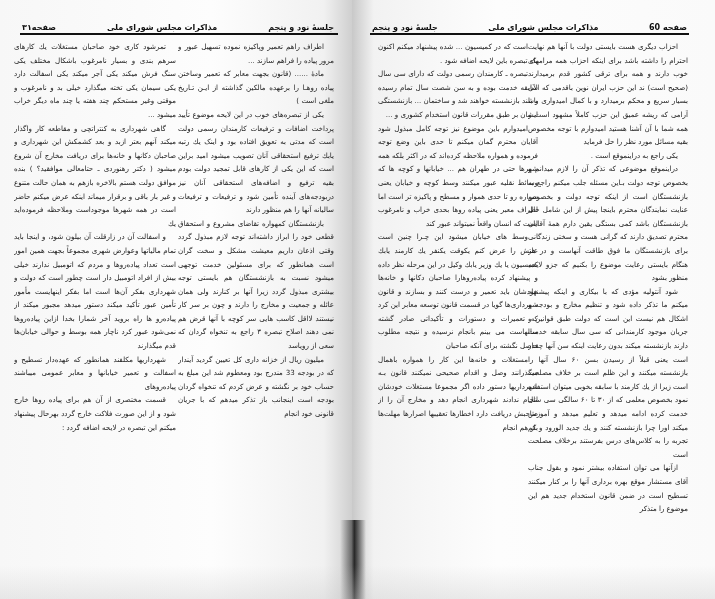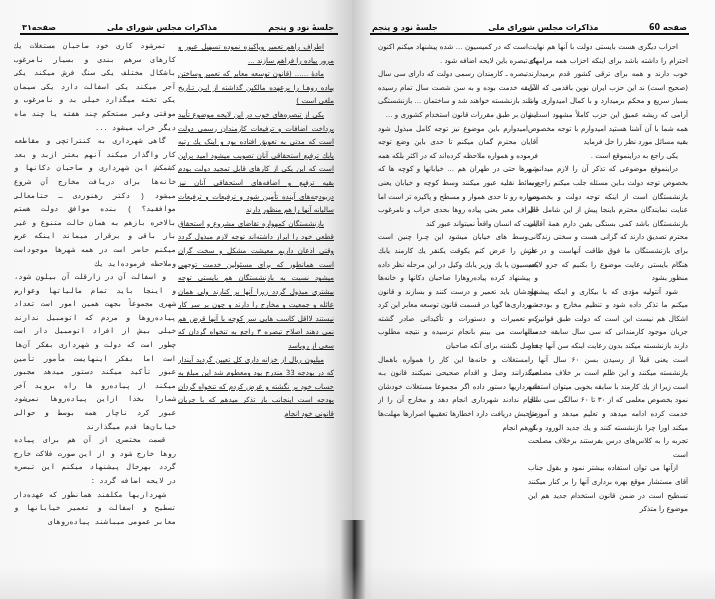--- a/index.html
+++ b/index.html
@@ -45,59 +45,59 @@
   .page-left .head-rule  { left: 20px; right: 14px; }
   .page-right .head-rule { left: 18px; right: 26px; }
 
   .col {
     position: absolute; top: 40px; bottom: 40px;
     font-size: 7.1px; line-height: 13.6px;
     text-align: justify; text-align-last: right;
     color: #222;
     overflow: hidden;
   }
-  .page-left .col-a  { right: 190px; width: 150px; font-family: Liberation Mono, monospace; } 
+  .page-left .col-a  { right: 190px; width: 150px; } 
   .page-left .col-b  { right: 16px;  width: 160px; } 
   .page-right .col-a { right: 184px; width: 160px; } 
   .page-right .col-b { right: 30px;  width: 150px; } 
 
   .page-left .col-a  { right: auto; left: 14px; width: 162px; }
-  .page-left .col-b  { right: 18px; width: 156px; text-decoration: underline; }
+  .page-left .col-b  { right: 18px; width: 156px; }
   .page-right .col-a { right: auto; left: 26px; width: 160px; }
   .page-right .col-b { right: 27px; width: 160px; }
 
   .para { margin: 0; text-indent: 10px; }
 </style>
 </head>
 <body>
 
 <div class="spread">
 
   <div class="page page-left">
     <div class="running-head">
       <span>جلسهٔ نود و پنجم</span>
       <span>مذاکرات مجلس شورای ملی</span>
       <span>صفحه۳۱</span>
     </div>
     <div class="head-rule"></div>
 
     <div class="col col-b">
       <p class="para">اطراف راهم تعمیر وپاکیزه نموده تسهیل عبور و مرور پیاده را فراهم سازند ...</p>
-      <p class="para">مادهٔ ...... (قانون توسعه معابر که تعمیر وساختن پیاده روهـا را برعهده مالکین گذاشته از ایـن تـاریخ ملغی است )</p>
+      <p class="para">مادهٔ ...... (قانون بجهت معابر که تعمیر وساختن پیاده روهـا را برعهده مالکین گذاشته از ایـن تـاریخ ملغی است )</p>
       <p class="para">یکی از تبصره‌های خوب در این لایحه موضوع تأیید پرداخت اضافات و ترفیعات کارمندان رسمی دولت است که مدتی به تعویق افتاده بود و اینک یك رتبه یابك ترفیع استحقاقی آنان تصویب میشود امید براین است که این یکی از کارهای قابل تمجید دولت بودم بقیه ترفیع و اضافه‌های استحقاقی آنان نیز دربودجه‌های آینده تأمین شود و ترفیعات و ترفیعات سالیانه آنها را هم منظور دارند</p>
       <p class="para">بازنشستگان کمهواره تقاضای مشروع و استحقاق قطعی خود را ابراز داشته‌اند توجه لازم مبذول گردد وقتی اذعان داریم معیشت مشکل و سخت گران است همانطور که برای مسئولین خدمت توجهی میشود نسبت به بازنشستگان هم بایستی توجه بیشتری مبذول گردد زیرا آنها بر کنارند ولی همان عائله و جمعیت و مخارج را دارند و چون بر سر کار نیستند لااقل کاسب هایی سر کوچه با آنها قرض هم نمی دهند اصلاح تبصره ۳ راجع به تنخواه گردان که سعی از رویاسد</p>
       <p class="para">میلیون ریال از خزانه داری کل تعیین گردید آیندار که در بودجه 33 مندرج بود ومعطوم شد این مبلغ به حساب خود بر نگشته و عرض کردم که تنخواه گردان بودجه است اینجانب باز تذکر میدهم که با جریان قانونی خود انجام</p>
     </div>
 
     <div class="col col-a">
       <p class="para">تمرشود کاری خود صاحبان مستغلات یك کارهای سرهم بندی و بسیار نامرغوب باشکال مختلف یکی سنگ فرش میکند یکی آجر میکند یکی اسفالت دارد یکی سیمان یکی تخته میگذارد خیلی بد و نامرغوب و موقتی وغیر مستحکم چند هفته یا چند ماه دیگر خراب میشود ...</p>
       <p class="para">گاهی شهرداری به کنتراتچی و مقاطعه کار واگذار میکند آنهم بعتر ازبد و بعد کشمکش این شهرداری و صاحبان دکانها و خانه‌ها برای دریافت مخارج آن شروع میشود ( دکتر رهنوردی ـ حتامعالی موافقید؟ ) بنده موافق دولت هستم بالاخره بازهم به همان حالت متنوع و غیر بار باقی و برقرار میماند اینکه عرض میکنم حاضر است در همه شهرها موجوداست وملاحظه فرموده‌اید یك</p>
       <p class="para">و اسفالت آن در زارقلت آن بیلون شود، و اینجا باید تمام مالیاتها وعوارض شهری مجموعاً بجهت همین امور است تعداد پیاده‌رو‌ها و مردم که اتومبیل ندارند خیلی بیش از افراد اتومبیل دار است چطور است که دولت و شهرداری بفکر آن‌ها است اما بفکر اینهایست مأمور تأمین عبور تأکید میکند دستور میدهد مجبور میکند از پیاده‌رو ها راه بروید آخر شمارا بخدا ازاین پیاده‌روها نمی‌شود عبور کرد ناچار همه بوسط و حوالی خیابان‌ها قدم میگذارند</p>
+      <p class="para">شهرداریها مکلفند همانطور که عهده‌دار تسطیح و اسفالت و تعمیر خیابانها و معابر عمومی میباشند پیاده‌روهای</p>
       <p class="para">قسمت مختصری از آن هم برای پیاده روها خارج شود و از این صورت فلاکت خارج گردد بهرحال پیشنهاد میکنم این تبصره در لایحه اضافه گردد :</p>
-      <p class="para">شهرداریها مکلفند همانطور که عهده‌دار تسطیح و اسفالت و تعمیر خیابانها و معابر عمومی میباشند پیاده‌روهای</p>
     </div>
   </div>
 
   <div class="page page-right">
     <div class="running-head">
       <span>صفحه 60</span>
       <span>مذاکرات مجلس شورای ملی</span>
       <span>جلسهٔ نود و پنجم</span>
     </div>
     <div class="head-rule"></div>

